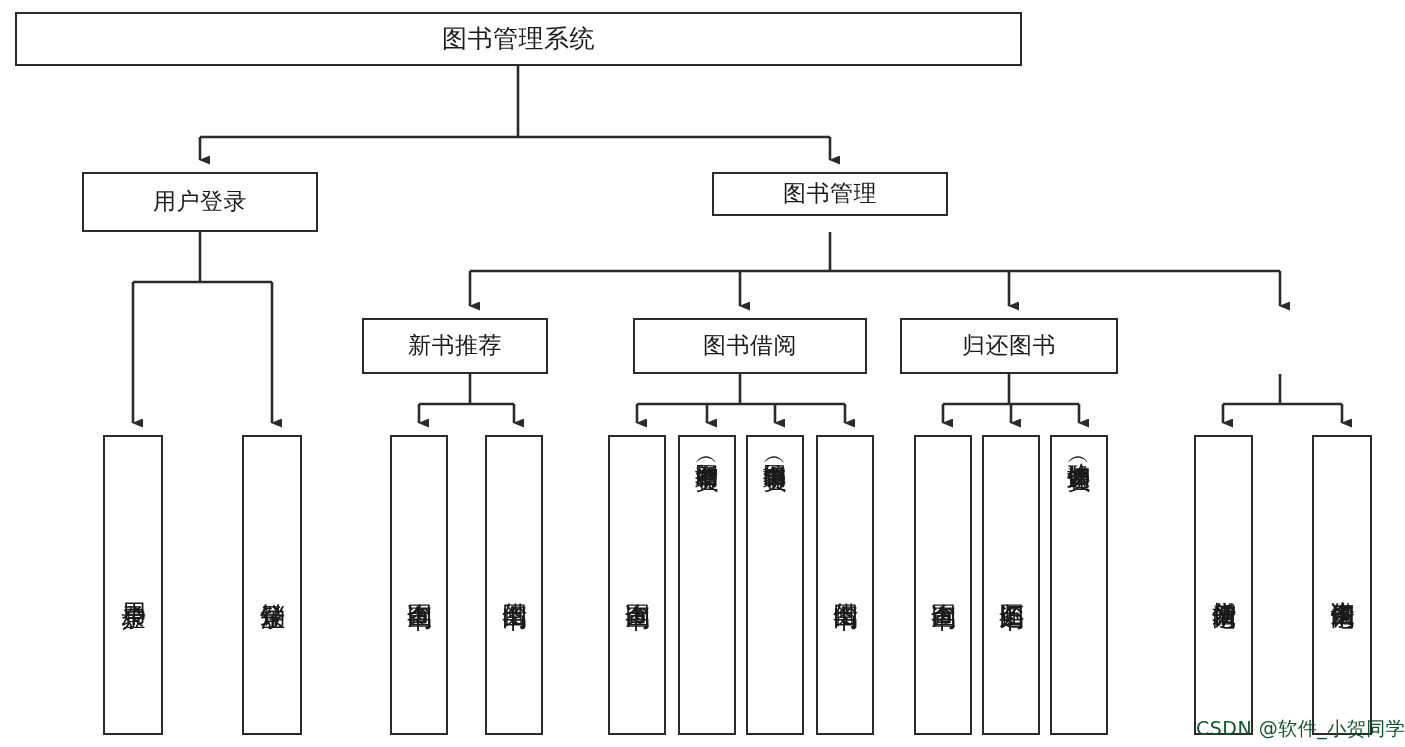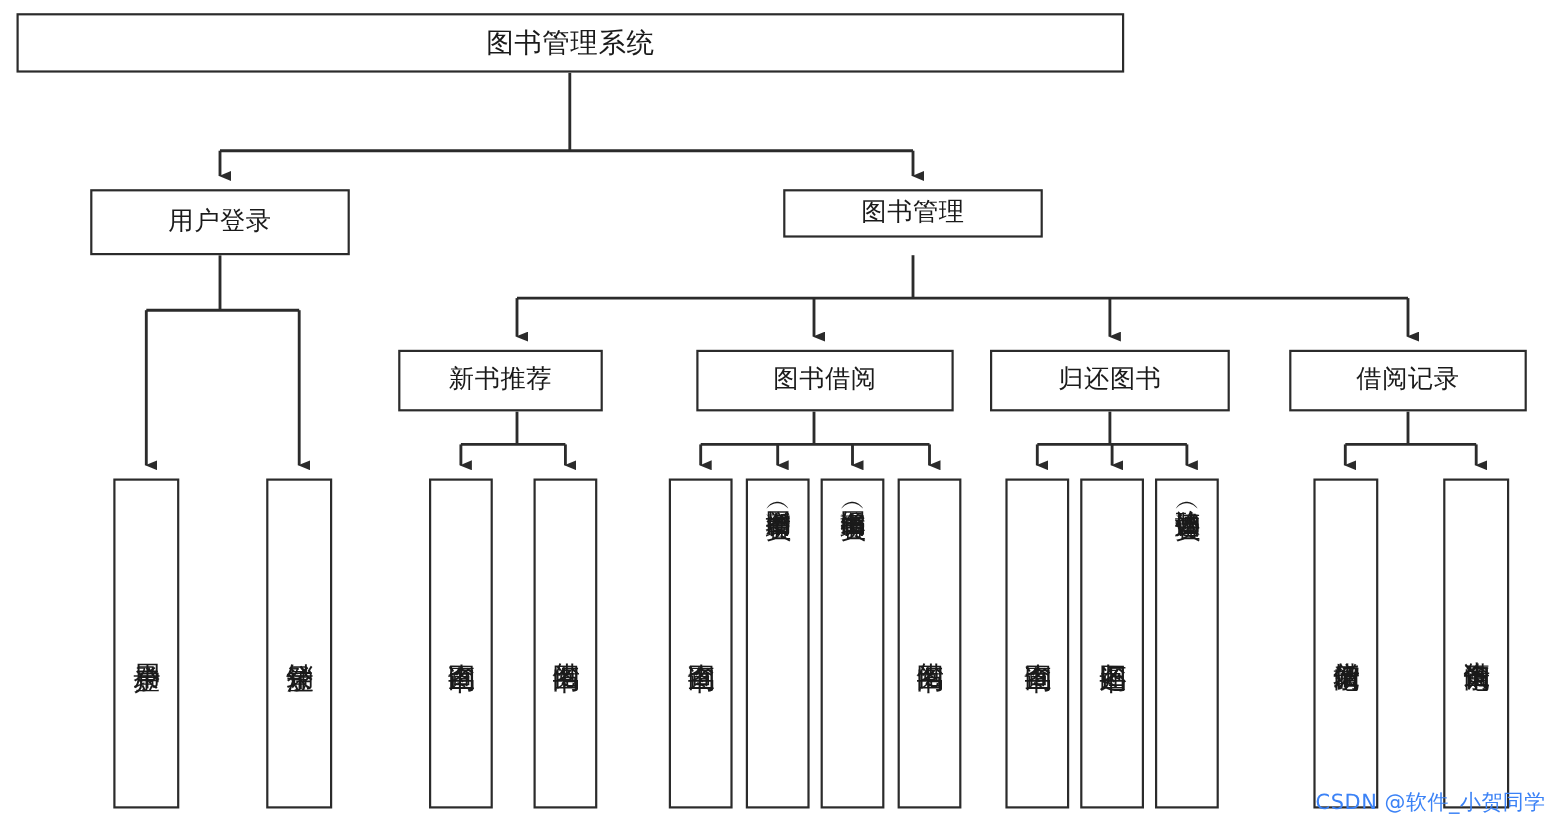--- a/index.html
+++ b/index.html
@@ -140,23 +140,20 @@
 
   <div class="node branch" id="node-l3-0" style="left: 362px; top: 318px; width: 186px; height: 56px; border-color: rgb(43, 43, 43); background: rgb(255, 255, 255);">
     <span class="node-label">新书推荐</span>
   </div>
   <div class="node branch" id="node-l3-1" style="left: 633px; top: 318px; width: 234px; height: 56px; border-color: rgb(43, 43, 43); background: rgb(255, 255, 255);">
     <span class="node-label">图书借阅</span>
   </div>
   <div class="node branch" id="node-l3-2" style="left: 900px; top: 318px; width: 218px; height: 56px; border-color: rgb(43, 43, 43); background: rgb(255, 255, 255);">
     <span class="node-label">归还图书</span>
   </div>
-  <div class="node branch" id="node-l3-3" style="left: 1172px; top: 318px; width: 216px; height: 56px; border-color: rgb(43, 43, 43); background: rgb(255, 255, 255);">
-    <span class="node-label">借阅记录</span>
-  </div>
 
   <div class="node leaf" id="node-leaf-0" style="left: 103px; top: 435px; width: 60px; height: 300px; align-items: center; padding-top: 0px; border-color: rgb(43, 43, 43); background: rgb(255, 255, 255);">
     <span class="node-label" style="font-size: 25px;">用户登录</span>
   </div>
   <div class="node leaf" id="node-leaf-1" style="left: 242px; top: 435px; width: 60px; height: 300px; align-items: center; padding-top: 0px; border-color: rgb(43, 43, 43); background: rgb(255, 255, 255);">
     <span class="node-label" style="font-size: 25px;">注销登录</span>
   </div>
   <div class="node leaf" id="node-leaf-2" style="left: 390px; top: 435px; width: 58px; height: 300px; align-items: center; padding-top: 0px; border-color: rgb(43, 43, 43); background: rgb(255, 255, 255);">
     <span class="node-label" style="font-size: 25px;">查询图书</span>
   </div>
@@ -184,15 +181,15 @@
   <div class="node leaf" id="node-leaf-10" style="left: 1050px; top: 435px; width: 58px; height: 300px; align-items: flex-start; padding-top: 8px; border-color: rgb(43, 43, 43); background: rgb(255, 255, 255);">
     <span class="node-label" style="font-size: 23px;">确认归还（管理员）</span>
   </div>
   <div class="node leaf" id="node-leaf-11" style="left: 1194px; top: 435px; width: 59px; height: 300px; align-items: center; padding-top: 0px; border-color: rgb(43, 43, 43); background: rgb(255, 255, 255);">
     <span class="node-label" style="font-size: 24px;">新增借阅记录</span>
   </div>
   <div class="node leaf" id="node-leaf-12" style="left: 1312px; top: 435px; width: 60px; height: 300px; align-items: center; padding-top: 0px; border-color: rgb(43, 43, 43); background: rgb(255, 255, 255);">
     <span class="node-label" style="font-size: 24px;">查询借阅记录</span>
   </div>
 
-  <div class="watermark" id="watermark" style="left: 1196px; top: 716px; color: #3b82f6;">CSDN @软件_小贺同学</div>
+  <div class="watermark" id="watermark" style="left: 1196px; top: 716px; color: #14532d;">CSDN @软件_小贺同学</div>
 
 </div>
 
 </body></html>

